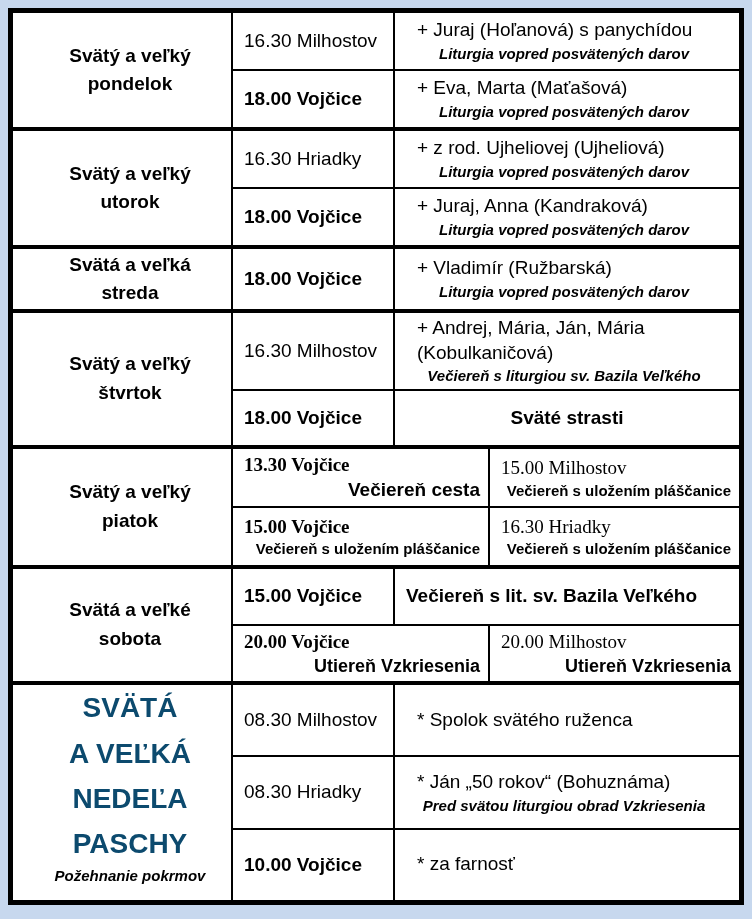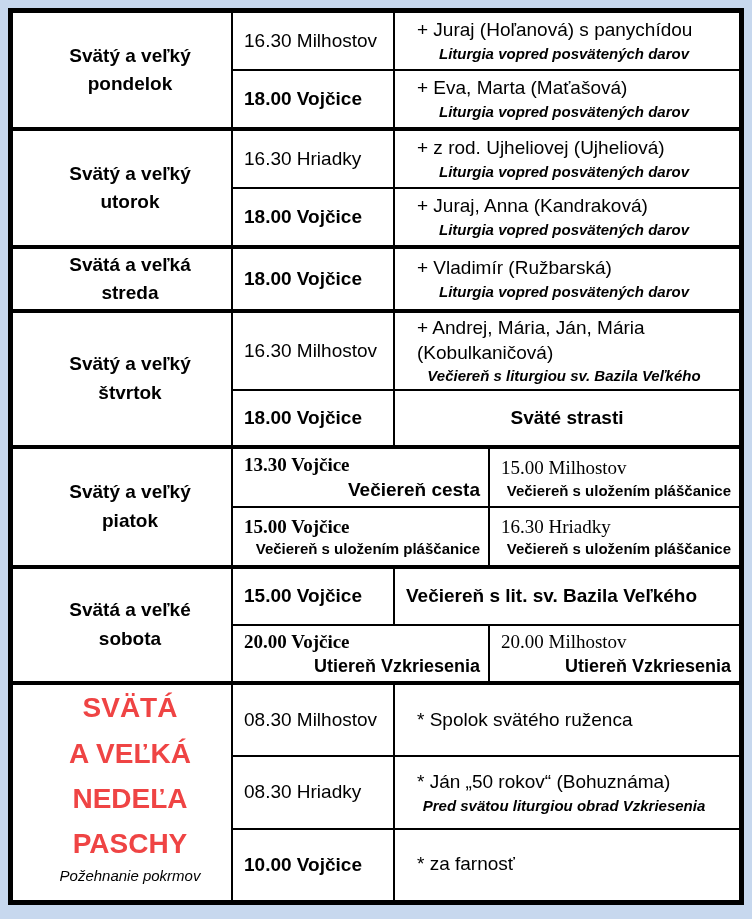--- a/index.html
+++ b/index.html
@@ -25,26 +25,26 @@
     display:flex; flex-direction:column;
     align-items:center; justify-content:center;
     text-align:center;
     padding-left:16px;
   }
   .day-title {
     font-weight:bold; font-size:19px; line-height:1.5;
     white-space:pre-line;
   }
   .day.sunday .day-title {
-    color:#ef4444; font-size:28px; line-height:1.62;
+    color:#0c4a6e; font-size:28px; line-height:1.62;
     flex:1; display:flex; align-items:center; justify-content:center;
   }
   .day.sunday { justify-content:flex-start; }
   .day-note {
-    font-size:15px; font-weight:normal; font-style:italic;
+    font-size:15px; font-weight:bold; font-style:italic;
     margin-bottom:16px; color:#000;
   }
   .rows { flex:1; display:flex; flex-direction:column; }
   .row { display:flex; border-bottom:2px solid #000; flex:1; align-items:stretch; }
   .row:last-child { border-bottom:none; }
   .h56 { min-height:56px; } .h60 { min-height:60px; }
   .h76 { min-height:76px; } .h50 { min-height:50px; }
   .h54 { min-height:54px; } .h52 { min-height:52px; }
   .cell { box-sizing:border-box; }
   .cell.time {

